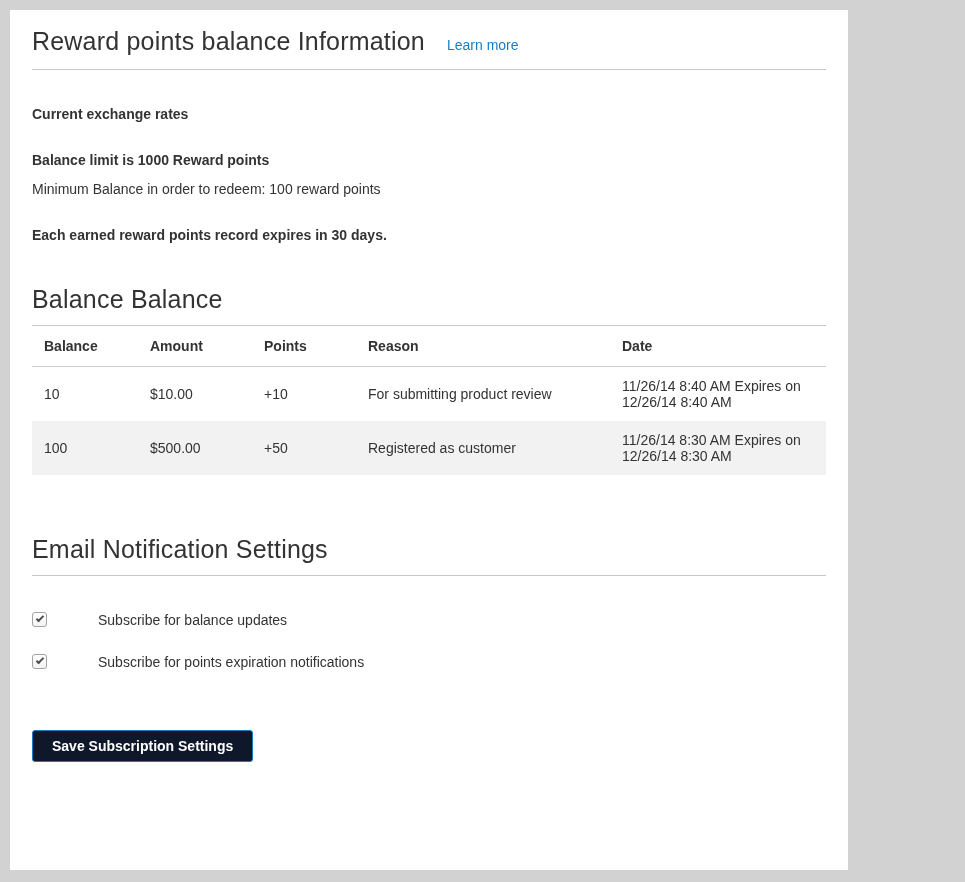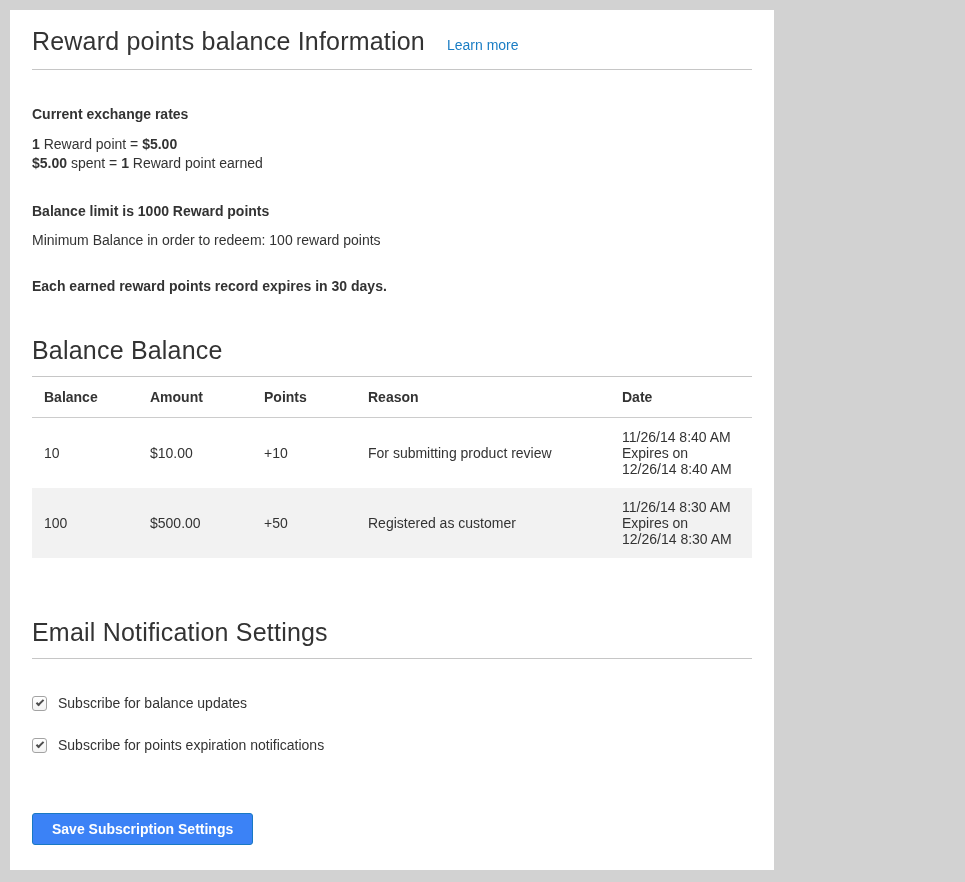--- a/index.html
+++ b/index.html
@@ -8,21 +8,21 @@
     width: 965px; height: 882px;
     overflow: hidden;
     background: #d2d2d2;
     font-family: "Liberation Sans", "DejaVu Sans", sans-serif;
     color: #333333;
     font-size: 14px;
   }
   .card {
     position: absolute;
     left: 10px; top: 10px;
-    width: 764px; height: 860px;
+    width: 838px; height: 860px;
     background: #ffffff;
     padding: 0 22px;
   }
   
   .title-row {
     display: flex;
     align-items: baseline;
     gap: 22px;
     padding: 17px 0 13px 0;
     border-bottom: 1px solid #c6c6c6;
@@ -78,23 +78,24 @@
   }
   table.history tbody tr:nth-child(even) { background: #f2f2f2; }
   .col-balance { width: 106px; }
   .col-amount  { width: 114px; }
   .col-points  { width: 104px; }
   .col-reason  { width: 254px; }
   .col-date    { width: auto; }
 
   .checkbox-row {
     display: flex;
-    align-items: flex-end;
+    align-items: flex-start;
     margin: 36px 0 0 0;
     cursor: pointer;
+    gap: 40px;
   }
   .checkbox-row + .checkbox-row { margin-top: 26px; }
   .checkbox {
     width: 15px; height: 15px;
     border: 1px solid #a3a3a3;
     border-radius: 3px;
     background: linear-gradient(#ffffff, #f3f3f3);
     position: relative;
     flex: 0 0 auto;
   }
@@ -104,21 +105,21 @@
     width: 8px; height: 4px;
     border-left: 2px solid #4d4d4d;
     border-bottom: 2px solid #4d4d4d;
     transform: rotate(-45deg);
   }
   .cb-label { margin-left: 11px; }
 
   .save-btn {
     display: inline-block;
     margin-top: 44px;
-    background: #3b82f6;
+    background: #0f172a;
     border: 1px solid #1979c3;
     border-radius: 3px;
     color: #ffffff;
     font-family: inherit;
     font-size: 14px;
     font-weight: 700;
     padding: 7px 19px;
     cursor: pointer;
   }
 </style>
@@ -128,25 +129,20 @@
 <div class="card">
 
   <div class="title-row">
     <h1 class="page-title">Reward points balance Information</h1>
     <a class="learn-more" href="#">Learn more</a>
   </div>
 
 
   <p class="exchange-heading">Current exchange rates</p>
 
-  <p class="rates">
-    <span class="rate-line"><b>1</b><span> Reward point = </span><b>$5.00</b></span>
-    <br>
-    <span class="rate-line"><b>$5.00</b><span> spent = </span><b>1</b><span> Reward point earned</span></span>
-  </p>
 
   <p class="balance-limit">Balance limit is 1000 Reward points</p>
   <p class="min-redeem">Minimum Balance in order to redeem: 100 reward points</p>
   <p class="expiry">Each earned reward points record expires in 30 days.</p>
 
   <h2 class="section-heading">Balance Balance</h2>
 
   <table class="history">
     <colgroup>
       <col class="col-balance">

